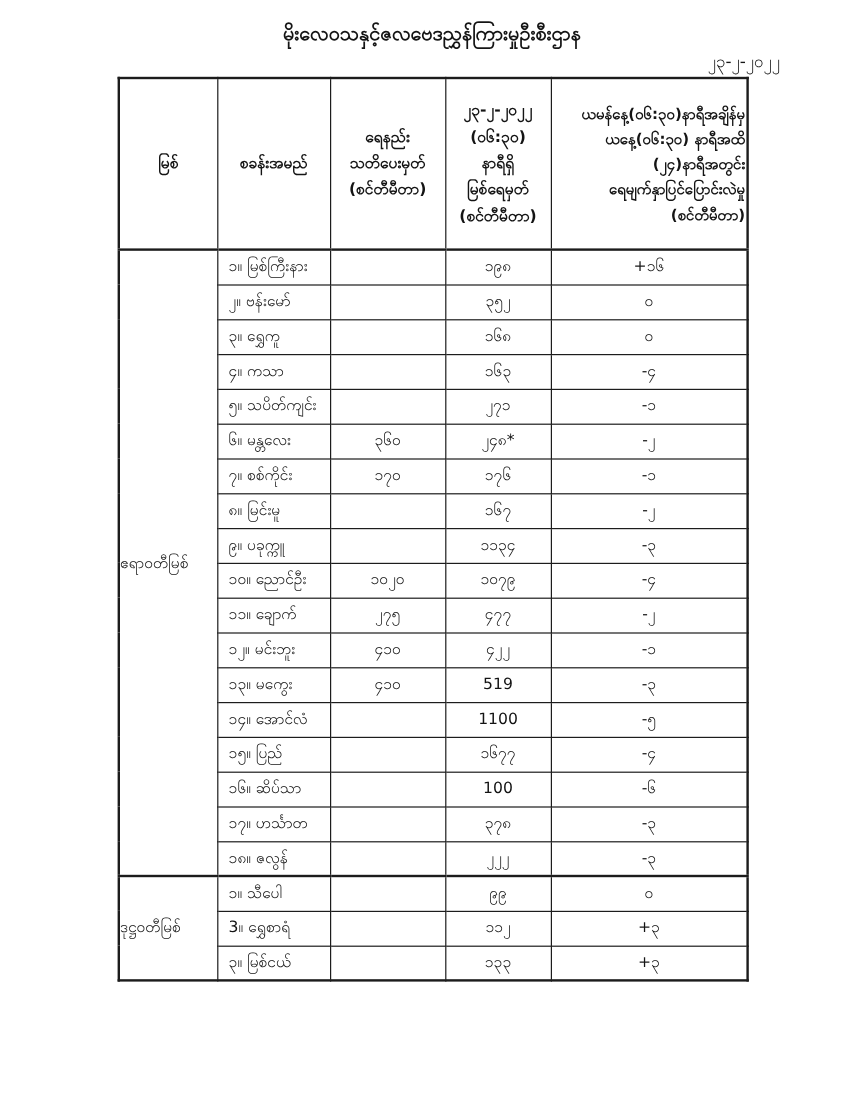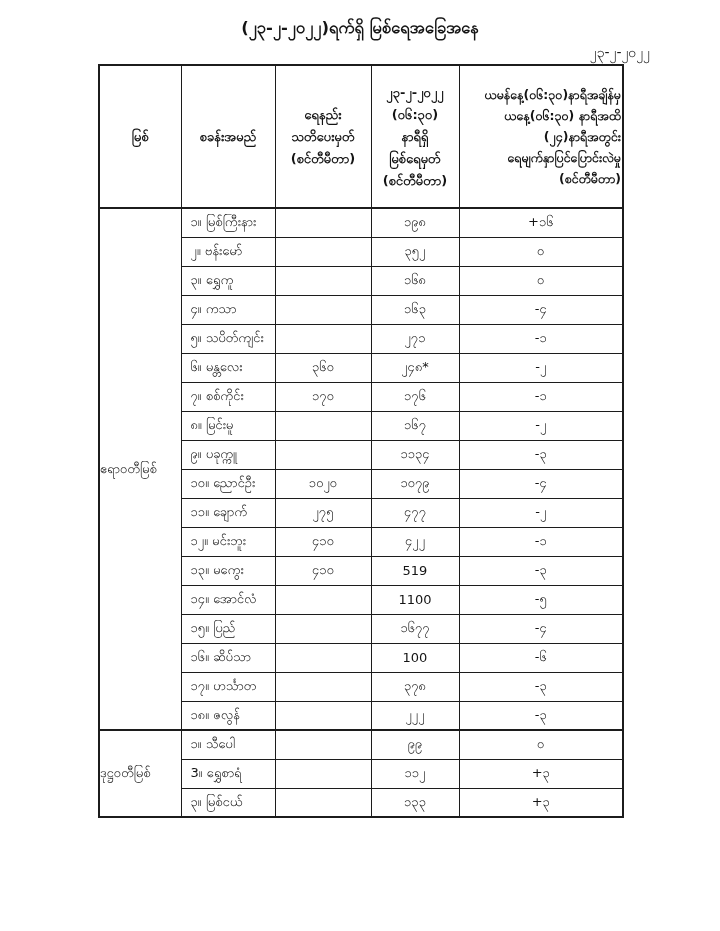--- a/index.html
+++ b/index.html
@@ -66,21 +66,21 @@
     font-size: 13px;
   }
   tr.section-start td { border-top-width: 2px; }
 </style>
 </head>
 <body>
 
 <div class="page">
 
   <div class="title-block">
-    <div class="title-line">(၂၃-၂-၂၀၂၂)ရက်ရှိ မြစ်ရေအခြေအနေ</div>
+    <div class="title-line">မိုးလေဝသနှင့်ဇလဗေဒညွှန်ကြားမှုဦးစီးဌာန</div>
   </div>
 
   <div class="date-line">၂၃-၂-၂၀၂၂</div>
 
   <table class="levels">
     <colgroup>
       <col style="width:82px">
       <col style="width:94px">
       <col style="width:96px">
       <col style="width:88px">

